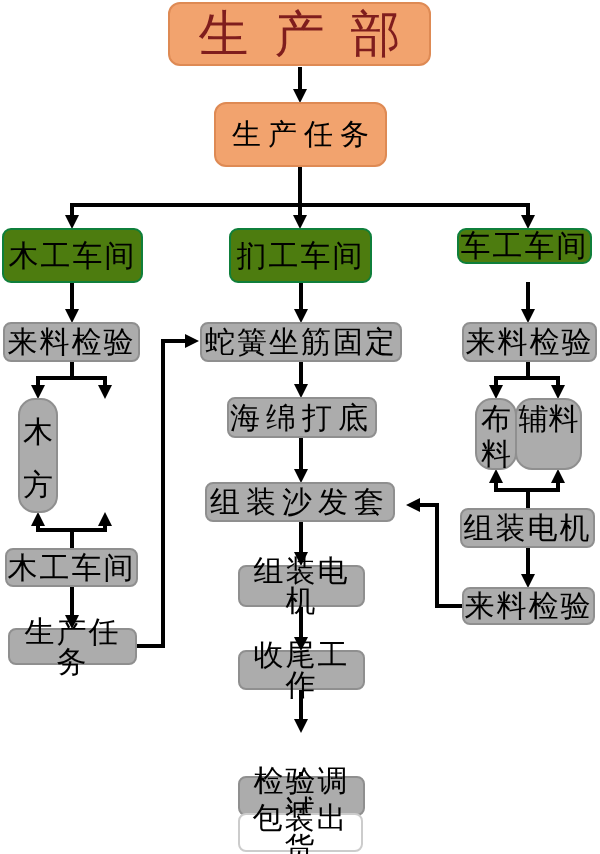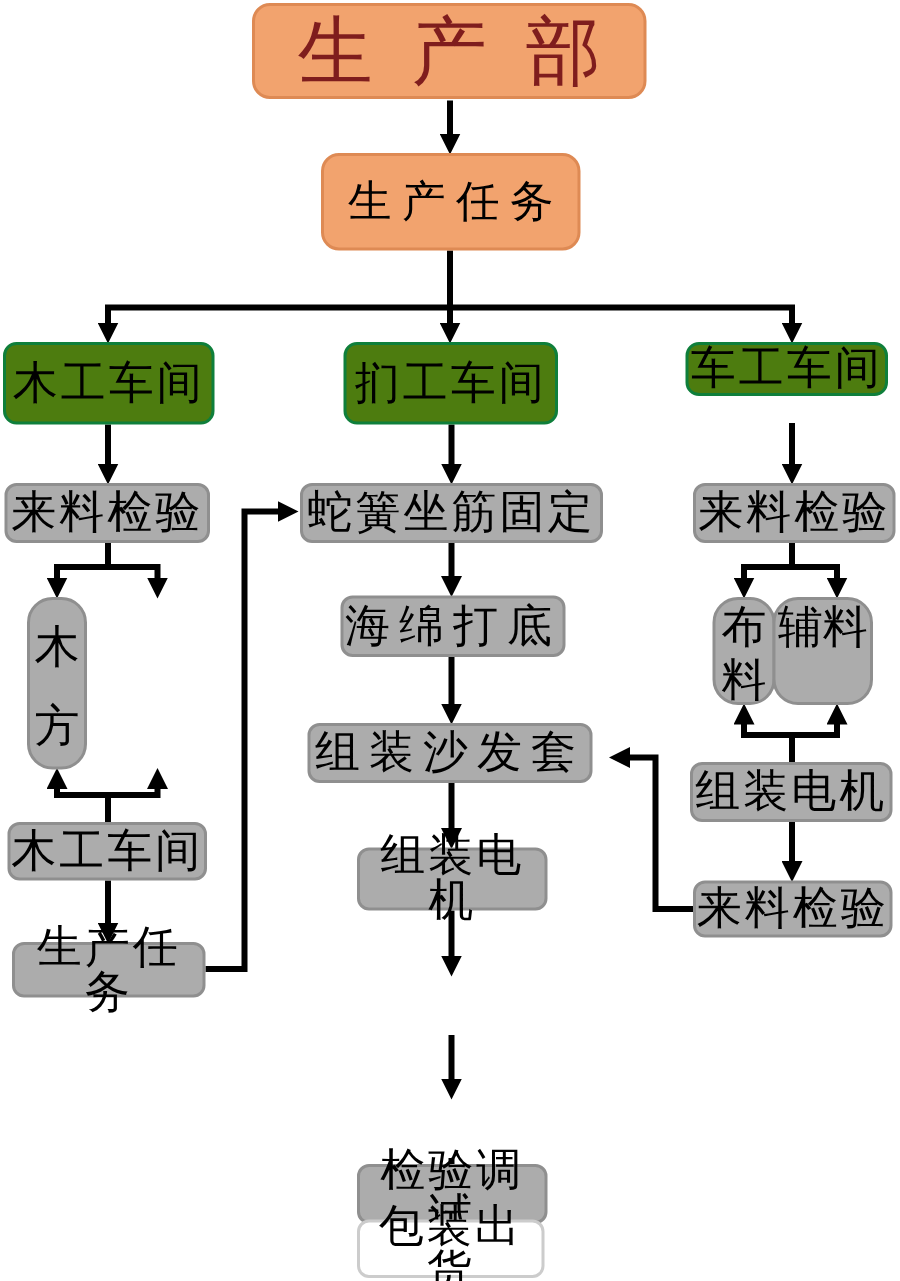--- a/index.html
+++ b/index.html
@@ -136,20 +136,21 @@
   <div class="node gray" style="left:8px;top:628px;width:129px;height:37px;">生产任务</div>
 
   <div class="node gray" style="left:200px;top:322px;width:202px;height:40px;">蛇簧坐筋固定</div>
 
   <div class="node gray ls6" style="left:227px;top:397px;width:150px;height:41px;">海绵打底</div>
 
   <div class="node gray ls6" style="left:205px;top:482px;width:190px;height:40px;">组装沙发套</div>
 
   <div class="node gray" style="left:238px;top:565px;width:127px;height:42px;">组装电机</div>
 
+  <div class="node gray" style="left:238px;top:650px;width:127px;height:40px;">收尾工作</div>
 
   <div class="node gray" style="left:238px;top:732px;width:127px;height:40px;margin-top:44px;">检验调试</div>
 
   <div class="node white-node" style="left:238px;top:813px;width:125px;height:39px;">包装出货</div>
 
   <div class="node gray" style="left:462px;top:322px;width:135px;height:40px;">来料检验</div>
 
   <div class="node gray vbox lh35" style="left:475px;top:398px;width:42px;height:72px;">布料</div>
 
   <div class="node gray vbox lh35" style="left:515px;top:398px;width:67px;height:72px;font-family:Liberation Serif, serif;">辅料</div>

